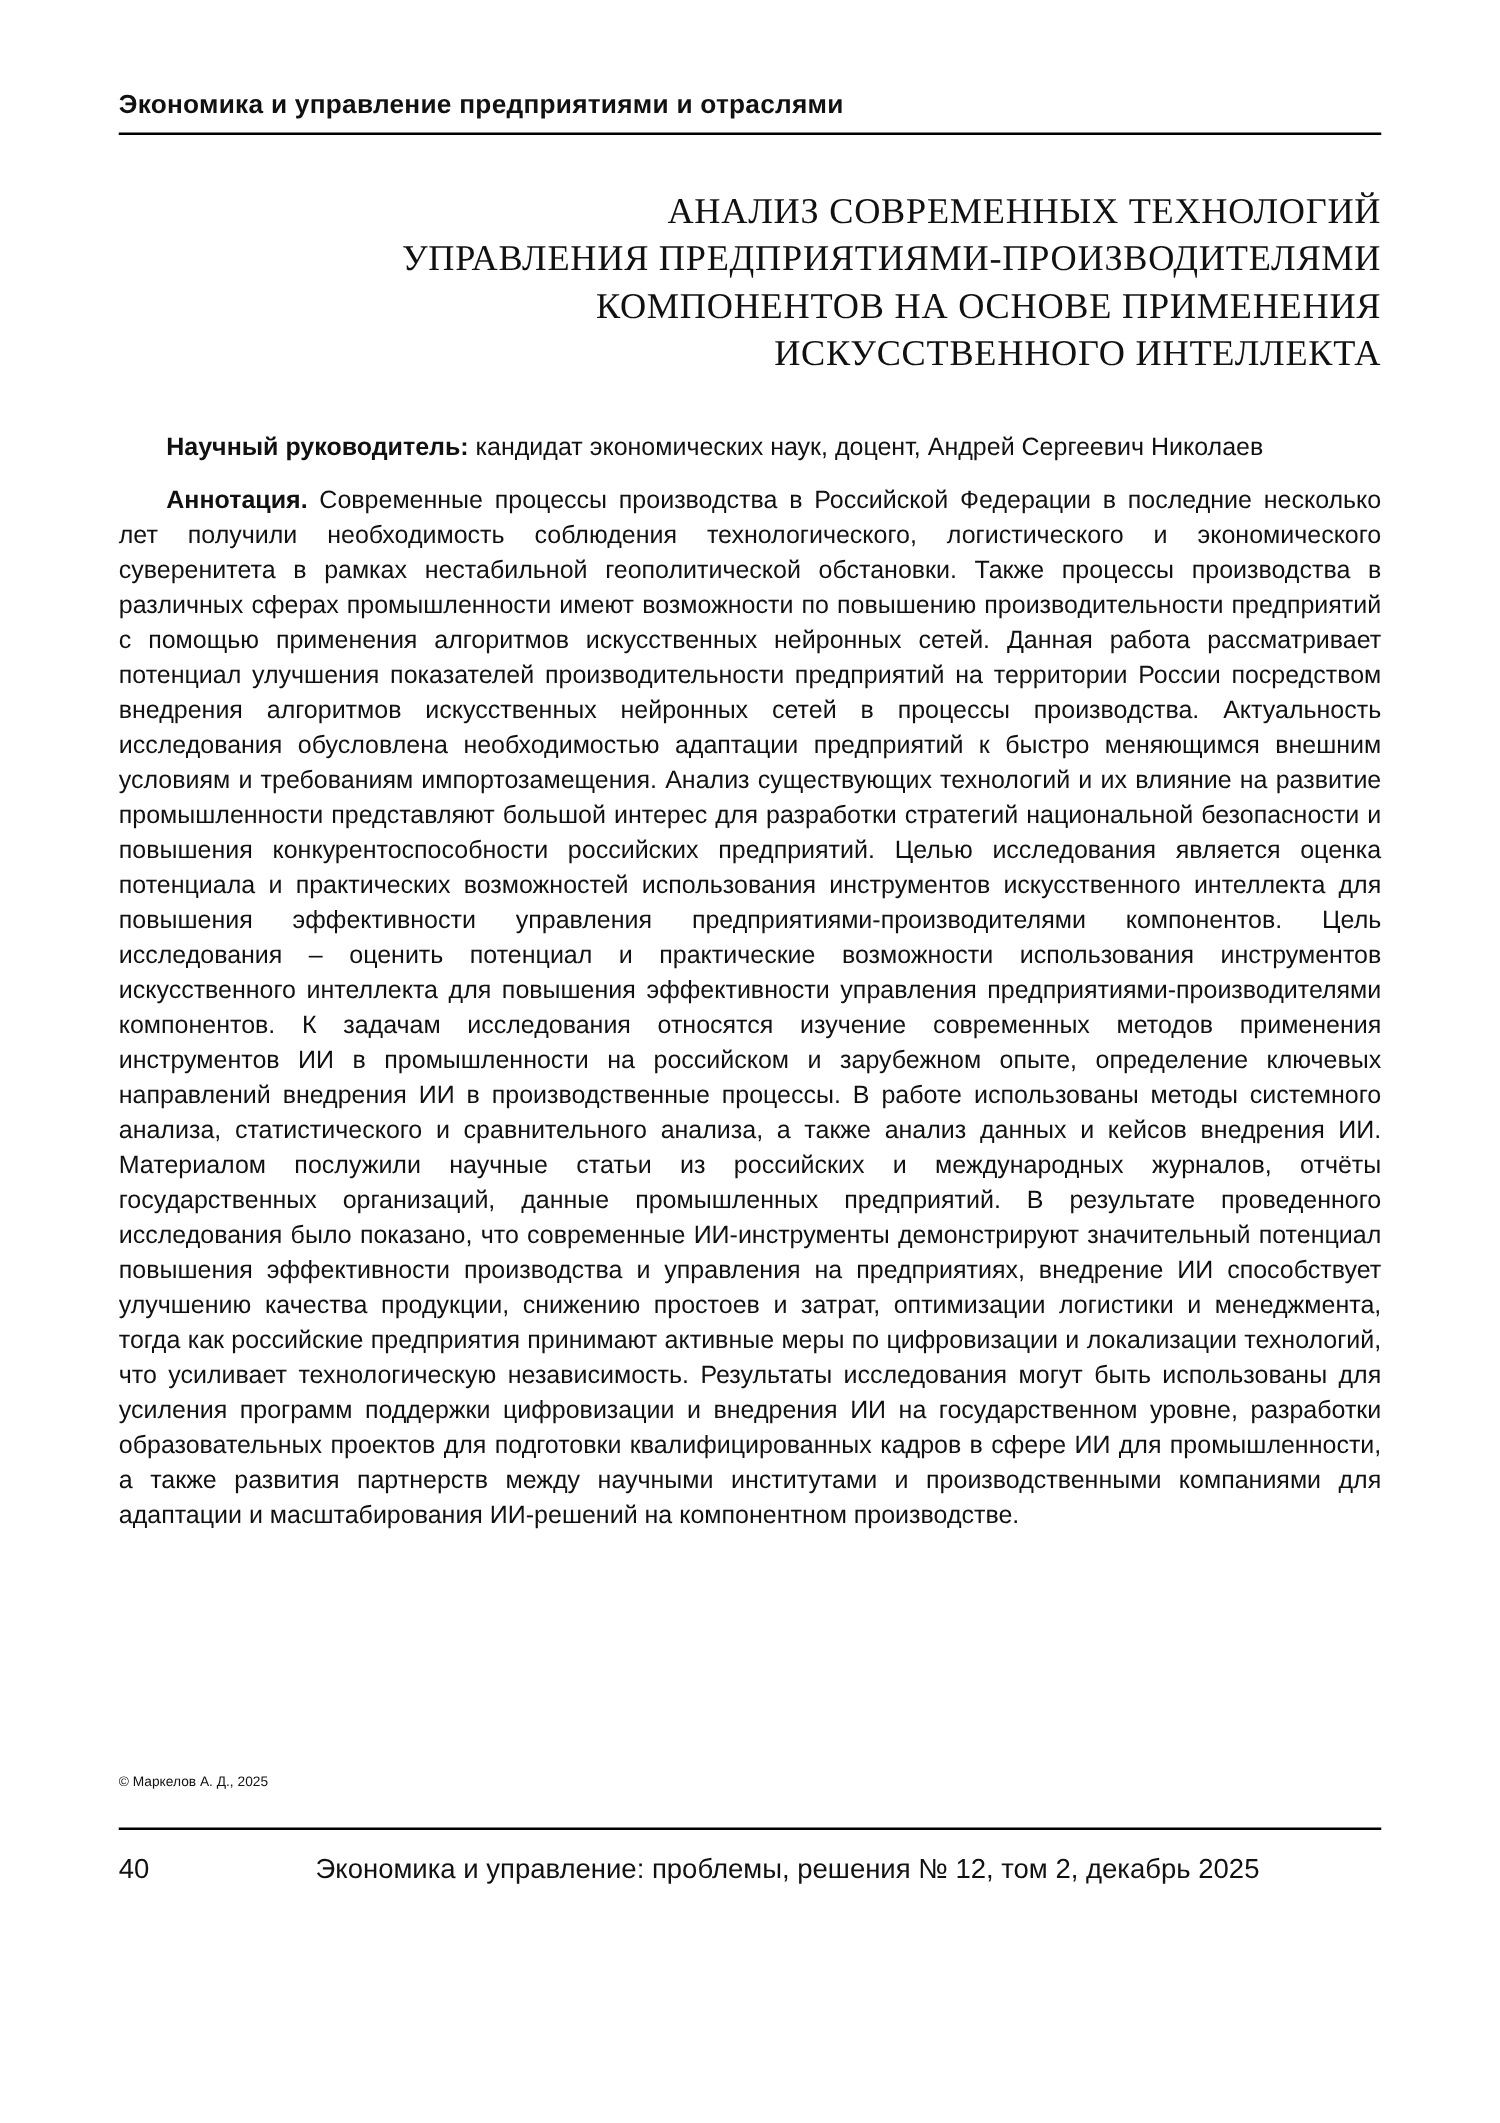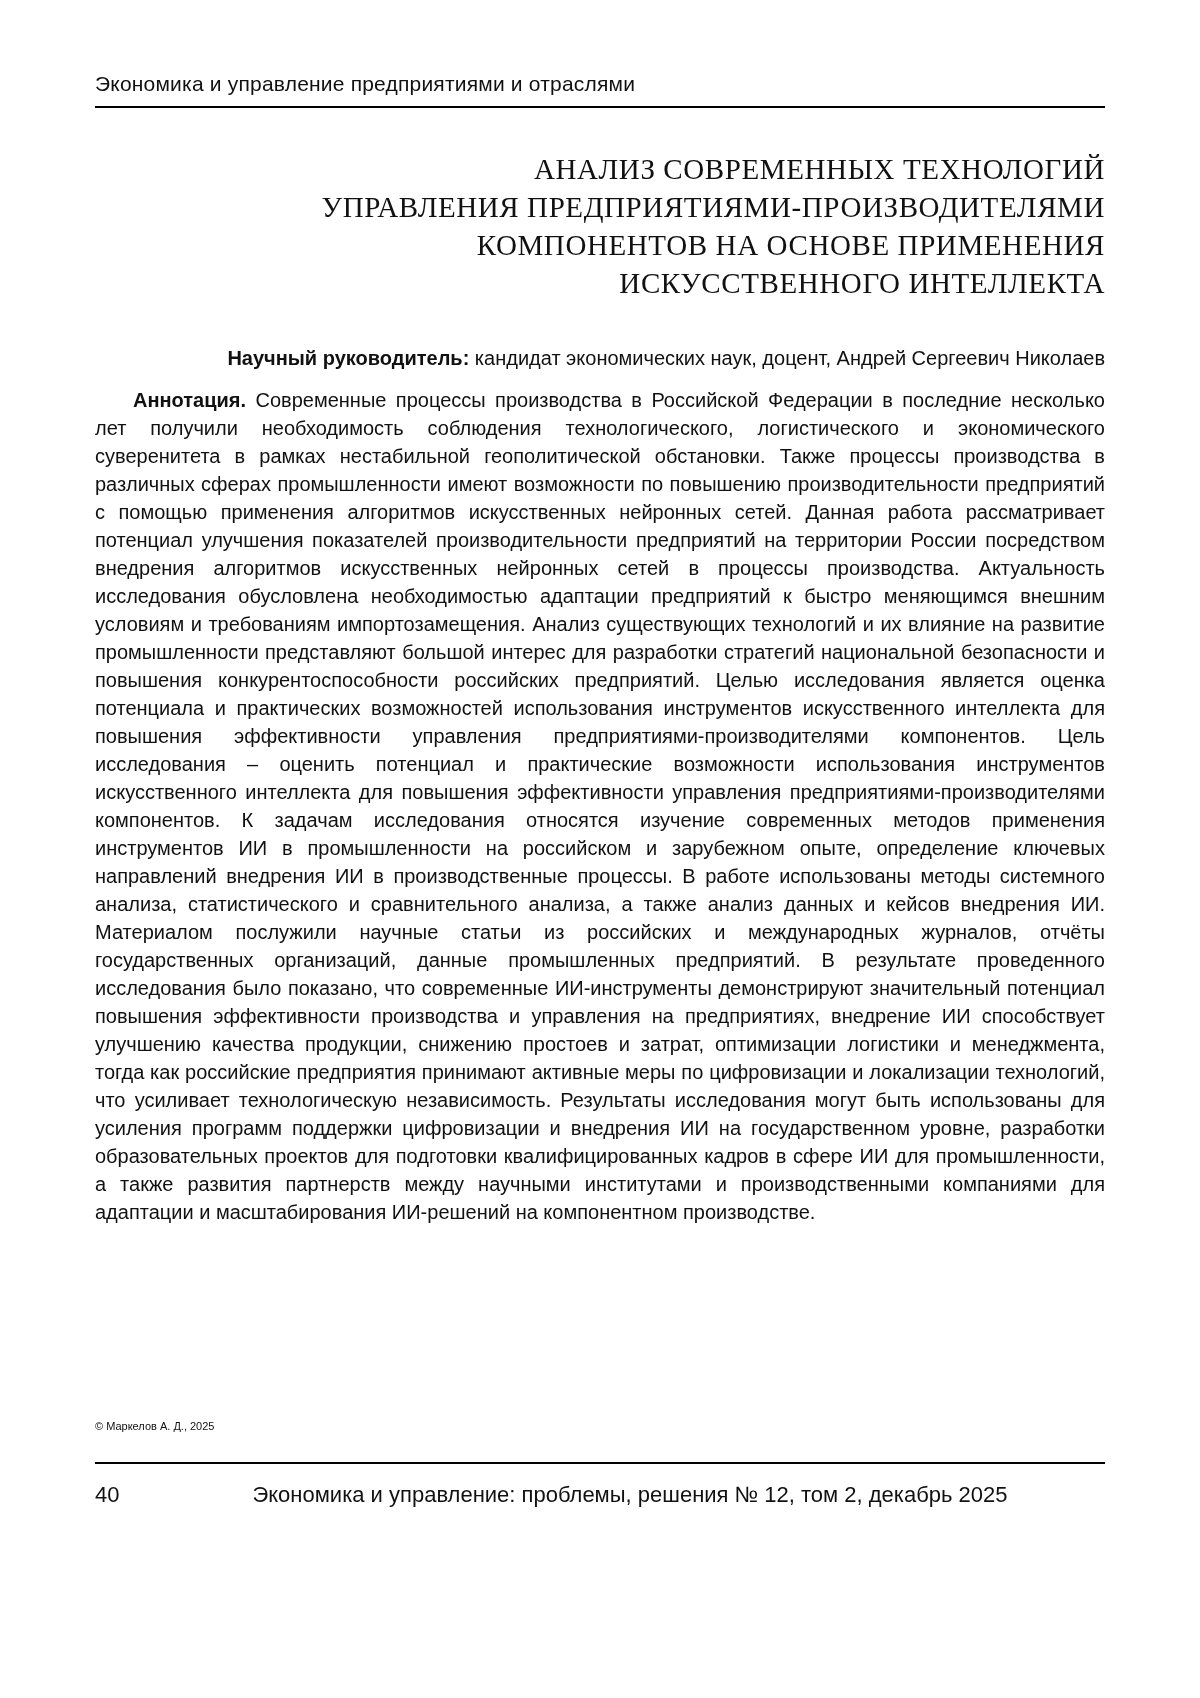--- a/index.html
+++ b/index.html
@@ -13,21 +13,21 @@
     height: 1698px;
     box-sizing: border-box;
     padding: 72px 95px 60px 95px;
     display: flex;
     flex-direction: column;
     background: #ffffff;
     overflow: hidden;
   }
   .header-title {
     font-family: "Liberation Sans", sans-serif;
-    font-weight: normal;
+    font-weight: bold;
     font-size: 21px;
     letter-spacing: 0.2px;
   }
   .header-rule {
     border: none;
     border-top: 2.5px solid #000;
     margin: 10px 0 0 0;
   }
   .meta-block {
     margin-top: 26px;
@@ -55,21 +55,20 @@
     letter-spacing: 0.4px;
   }
   .body-text {
     font-family: "Liberation Sans", sans-serif;
     font-size: 20px;
     line-height: 28px;
   }
   .supervisor-line {
     margin-top: 42px;
     text-indent: 38px;
-    text-align: right;
   }
   .abstract-par {
     margin-top: 14px;
     text-align: justify;
     text-indent: 38px;
   }
   .keywords-par {
     margin-top: 0px;
     text-align: justify;
     text-indent: 38px;

